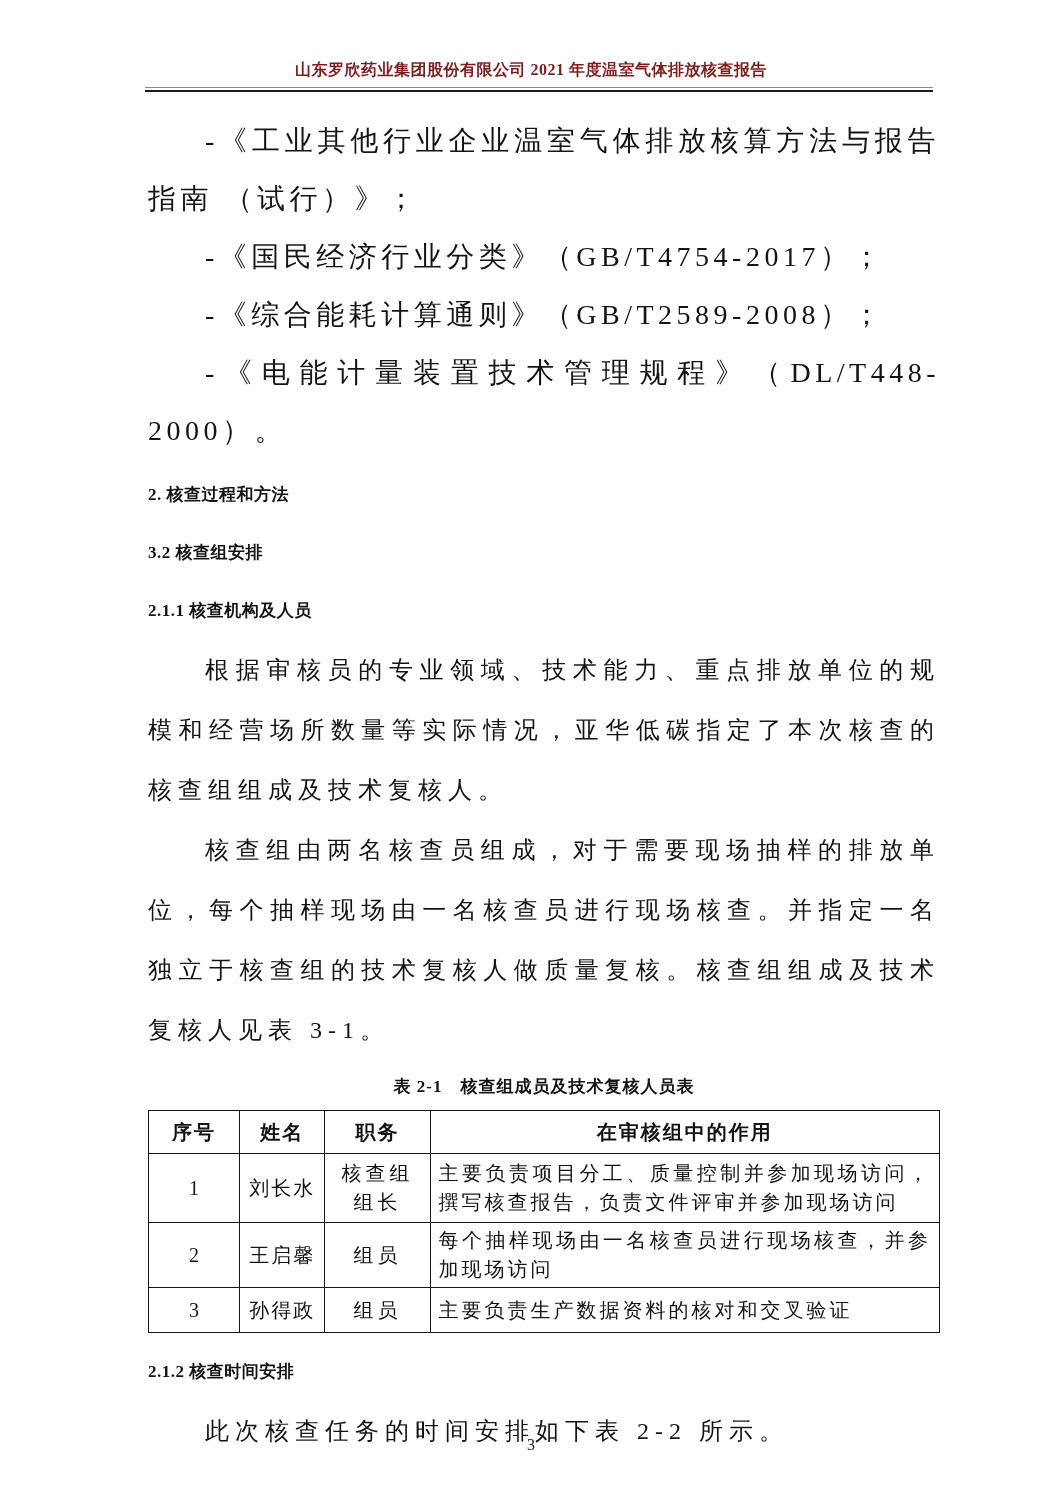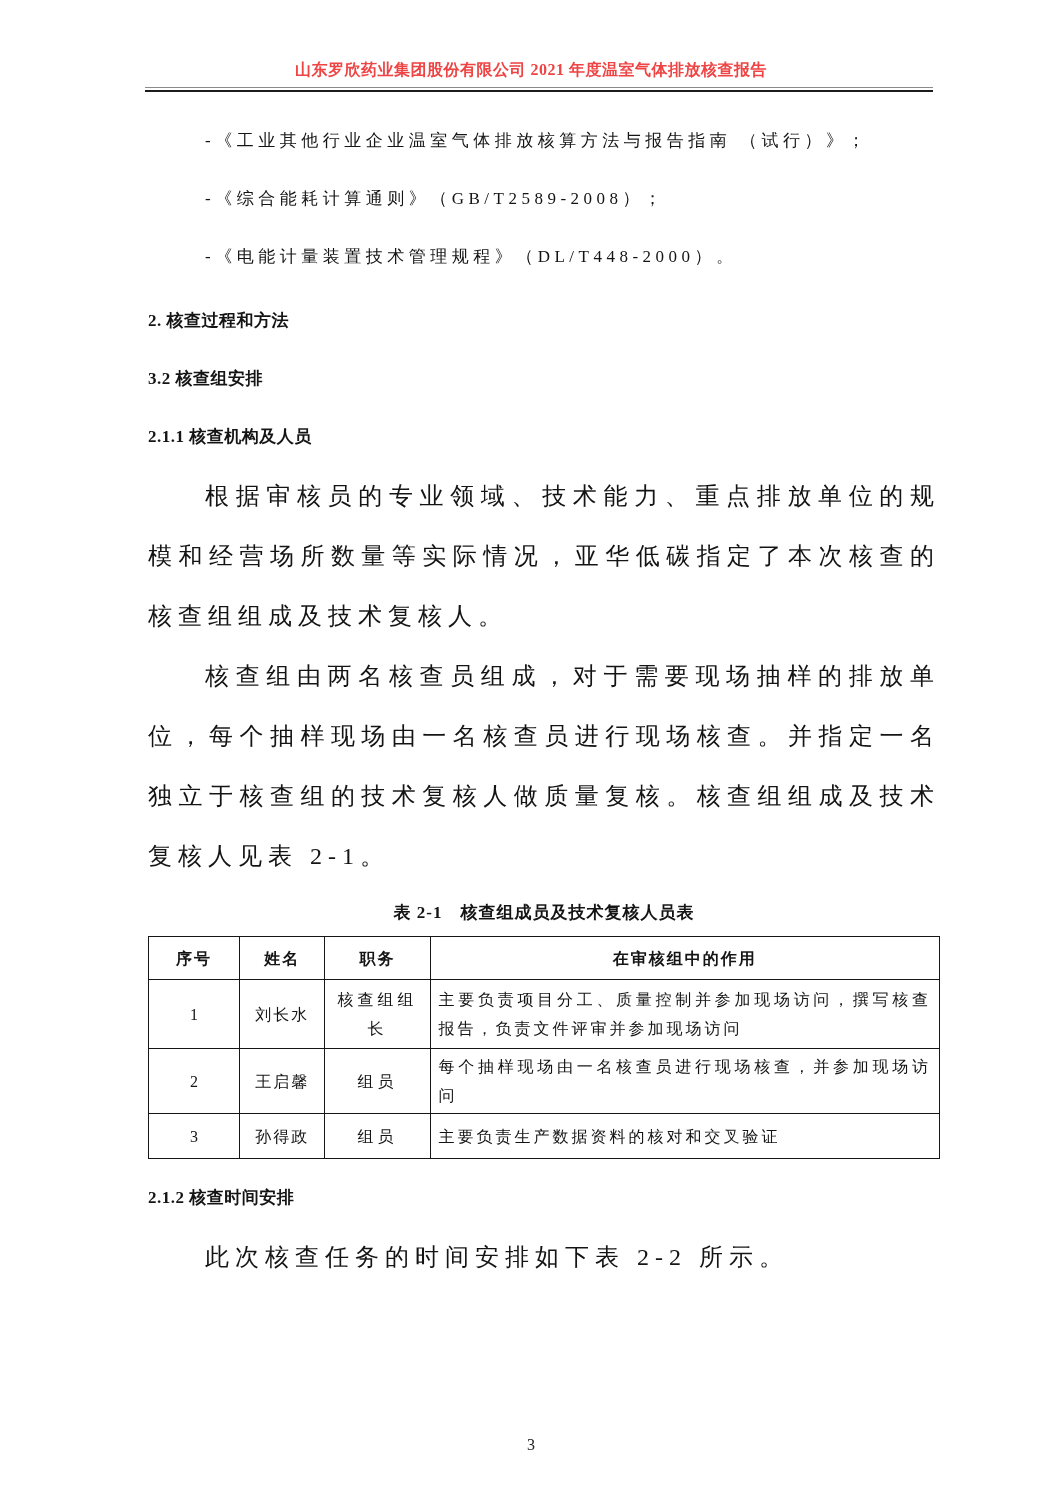--- a/index.html
+++ b/index.html
@@ -15,39 +15,39 @@
   .page-header {
     position: absolute;
     top: 60px;
     left: 126px;
     width: 810px;
     text-align: center;
     font-size: 16px;
     font-weight: 600;
     letter-spacing: 0.5px;
     white-space: nowrap;
-    color: #ef4444;
+    color: #7f1d1d;
   }
   .header-rule {
     position: absolute;
     top: 87px;
     left: 145px;
     width: 788px;
     height: 2px;
     border-top: 1px solid #8a8a8a;
     border-bottom: 2px solid #1c1c1c;
   }
   .content {
     position: absolute;
     top: 112px;
     left: 148px;
     width: 792px;
   }
   .ref {
-    font-size: 17px;
+    font-size: 28px;
     line-height: 58px;
     letter-spacing: 4.5px;
     text-indent: 57px;
     text-align: justify;
   }
   .heading {
     font-size: 17px;
     font-weight: bold;
     line-height: 58px;
     letter-spacing: 0.5px;
@@ -70,21 +70,21 @@
     line-height: 46px;
     letter-spacing: 1px;
   }
   table.team {
     width: 100%;
     border-collapse: collapse;
     table-layout: fixed;
   }
   .team th, .team td {
     border: 1.5px solid #161616;
-    font-size: 16px;
+    font-size: 20px;
     line-height: 29px;
     padding: 3px 6px;
     text-align: center;
     vertical-align: middle;
   }
   .team th {
     font-weight: bold;
     height: 36px;
     letter-spacing: 2px;
   }
@@ -110,29 +110,30 @@
   }
 </style>
 </head>
 <body>
 
 <div class="page-header">山东罗欣药业集团股份有限公司 2021 年度温室气体排放核查报告</div>
 <div class="header-rule"></div>
 
 <div class="content">
   <div class="ref">-《工业其他行业企业温室气体排放核算方法与报告指南 （试行）》；</div>
+  <div class="ref">-《国民经济行业分类》（GB/T4754-2017）；</div>
   <div class="ref">-《综合能耗计算通则》（GB/T2589-2008）；</div>
   <div class="ref">-《电能计量装置技术管理规程》（DL/T448-2000）。</div>
 
   <div class="heading h-top">2. 核查过程和方法</div>
   <div class="heading">3.2 核查组安排</div>
   <div class="heading">2.1.1 核查机构及人员</div>
 
   <p class="para">根据审核员的专业领域、技术能力、重点排放单位的规模和经营场所数量等实际情况，亚华低碳指定了本次核查的核查组组成及技术复核人。</p>
-  <p class="para">核查组由两名核查员组成，对于需要现场抽样的排放单位，每个抽样现场由一名核查员进行现场核查。并指定一名独立于核查组的技术复核人做质量复核。核查组组成及技术复核人见表 2-1。</p>
+  <p class="para">核查组由两名核查员组成，对于需要现场抽样的排放单位，每个抽样现场由一名核查员进行现场核查。并指定一名独立于核查组的技术复核人做质量复核。核查组组成及技术复核人见表 3-1。</p>
 
   <div class="table-title">表 2-1　核查组成员及技术复核人员表</div>
 
   <table class="team">
     <colgroup>
       <col style="width:11.5%">
       <col style="width:10.8%">
       <col style="width:13.3%">
       <col style="width:64.4%">
     </colgroup>

